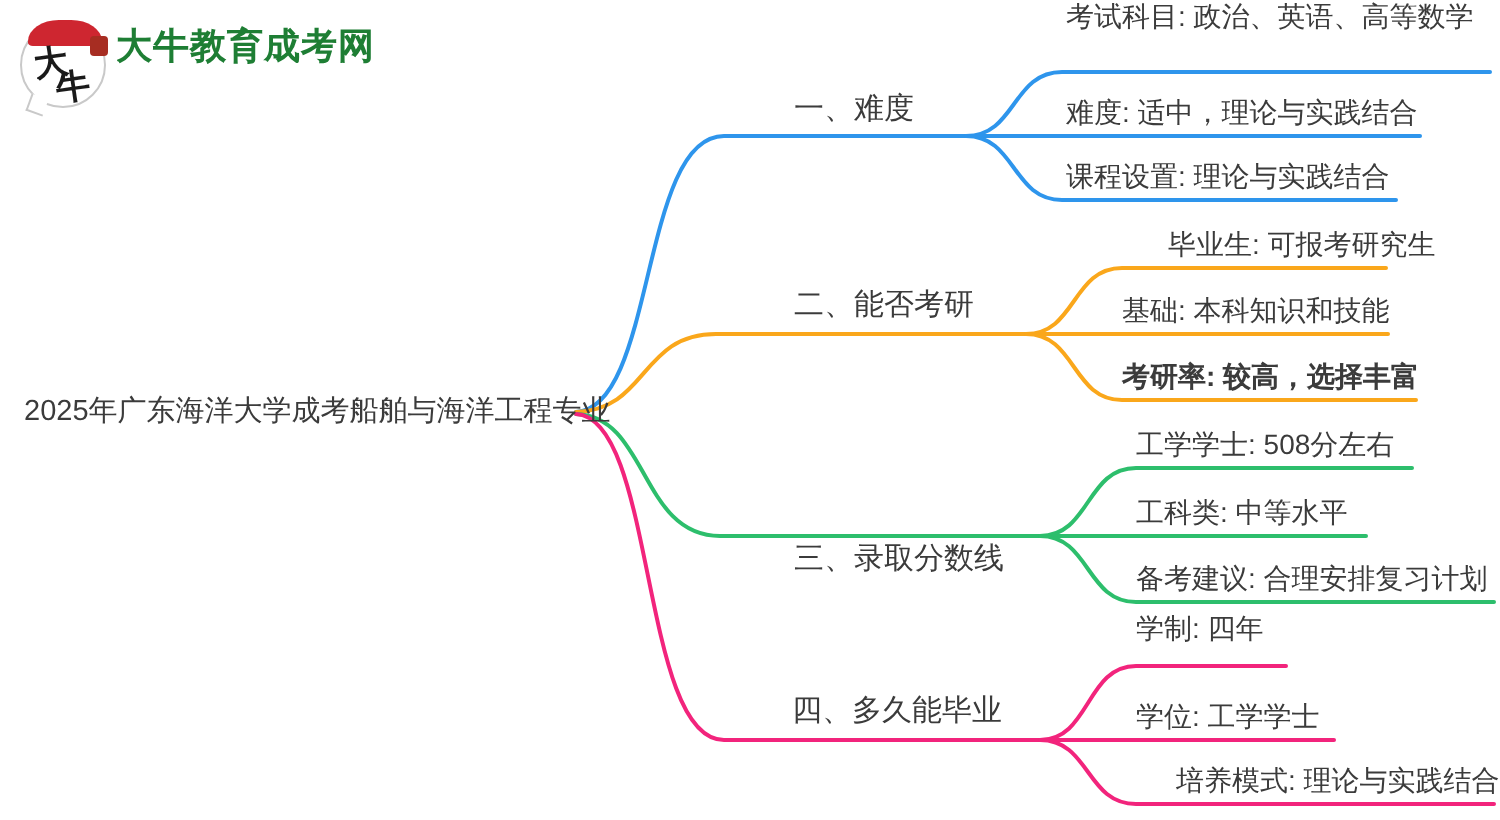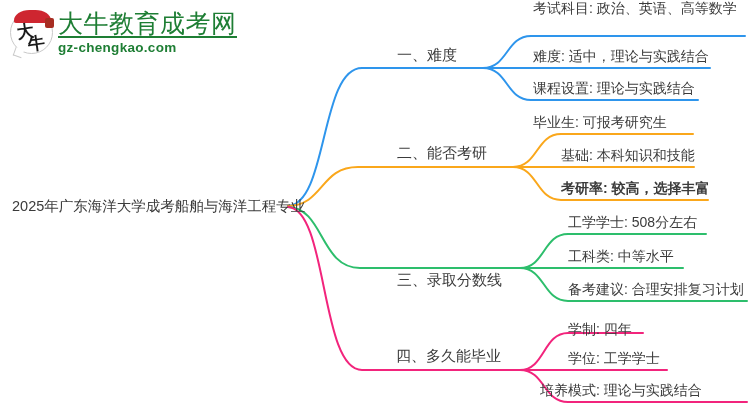--- a/index.html
+++ b/index.html
@@ -39,21 +39,21 @@
     font-weight:bold; font-size:17px; color:#1a1a1a;
     transform:rotate(-8deg);
   }
   .logo-tail {
     position:absolute; left:3px; bottom:-4px; width:9px; height:9px;
     background:#fff; border-left:1px solid #c9c9c9; border-bottom:1px solid #c9c9c9;
     transform:rotate(20deg);
   }
   .logo-text { margin-left:5px; display:flex; flex-direction:column; }
   .logo-title {
-    color:#1e7e34; font-weight:normal; font-size:25px; letter-spacing:0.5px;
+    color:#1e7e34; font-weight:bold; font-size:18px; letter-spacing:0.5px;
     line-height:24px; white-space:nowrap;
   }
   .logo-domain {
     color:#1e7e34; font-weight:bold; font-size:13.5px; line-height:17px;
     border-top:2px solid #1e7e34; margin-top:1px; padding-top:1px;
     white-space:nowrap; letter-spacing:0.3px;
   }
   
   svg.map-lines { position:absolute; left:0; top:0; }
   .node {
@@ -62,48 +62,47 @@
   .root-label   { left:12px;  top:198px; font-size:14.5px; }
   .branch-label { font-size:15px; }
   .leaf-label   { font-size:14px; }
   
   .b1-label { left:397px; top:46px; }
   .b1-l1 { left:533px; top:0; }
   .b1-l2 { left:533px; top:48px; }
   .b1-l3 { left:533px; top:80px; }
   
   .b2-label { left:397px; top:144px; }
-  .b2-l1 { left:533px; top:114px; }
+  .b2-l1 { left:584px; top:114px; }
   .b2-l2 { left:561px; top:147px; }
   .b2-l3 { left:561px; top:180px;font-weight:bold; }
   
   .b3-label { left:397px; top:245px;margin-top:26px; }
   .b3-l1 { left:568px; top:214px; }
   .b3-l2 { left:568px; top:248px; }
   .b3-l3 { left:568px; top:281px; }
   
   .b4-label { left:396px; top:347px;text-align:center; }
-  .b4-l1 { left:568px; top:321px;text-align:right; }
+  .b4-l1 { left:568px; top:306px;text-align:right; }
   .b4-l2 { left:568px; top:350px; }
-  .b4-l3 { left:540px; top:382px; }
+  .b4-l3 { left:588px; top:382px; }
 </style>
 </head>
 <body>
 
 <div class="logo">
   <div class="logo-bubble">
     <div class="logo-hat"></div>
     <div class="logo-seal"></div>
     <span class="logo-char-a">大</span>
     <span class="logo-char-b">牛</span>
     <div class="logo-tail"></div>
   </div>
   <div class="logo-text">
     <div class="logo-title">大牛教育成考网</div>
-    <div class="logo-domain">gz-chengkao.com</div>
   </div>
 </div>
 
 <svg class="map-lines" width="750" height="410" viewBox="0 0 750 410" fill="none" stroke-width="2" stroke-linecap="round">
 
   <g>
     <path d="M288,206 C328,204 320,68 362,68 H483" stroke="#2e95ec"></path>
     <path d="M483,68 C508,68 506,36 531,36 H745" stroke="#2e95ec"></path>
     <path d="M483,68 H710" stroke="#2e95ec"></path>
     <path d="M483,68 C508,68 506,100 531,100 H698" stroke="#2e95ec"></path>

